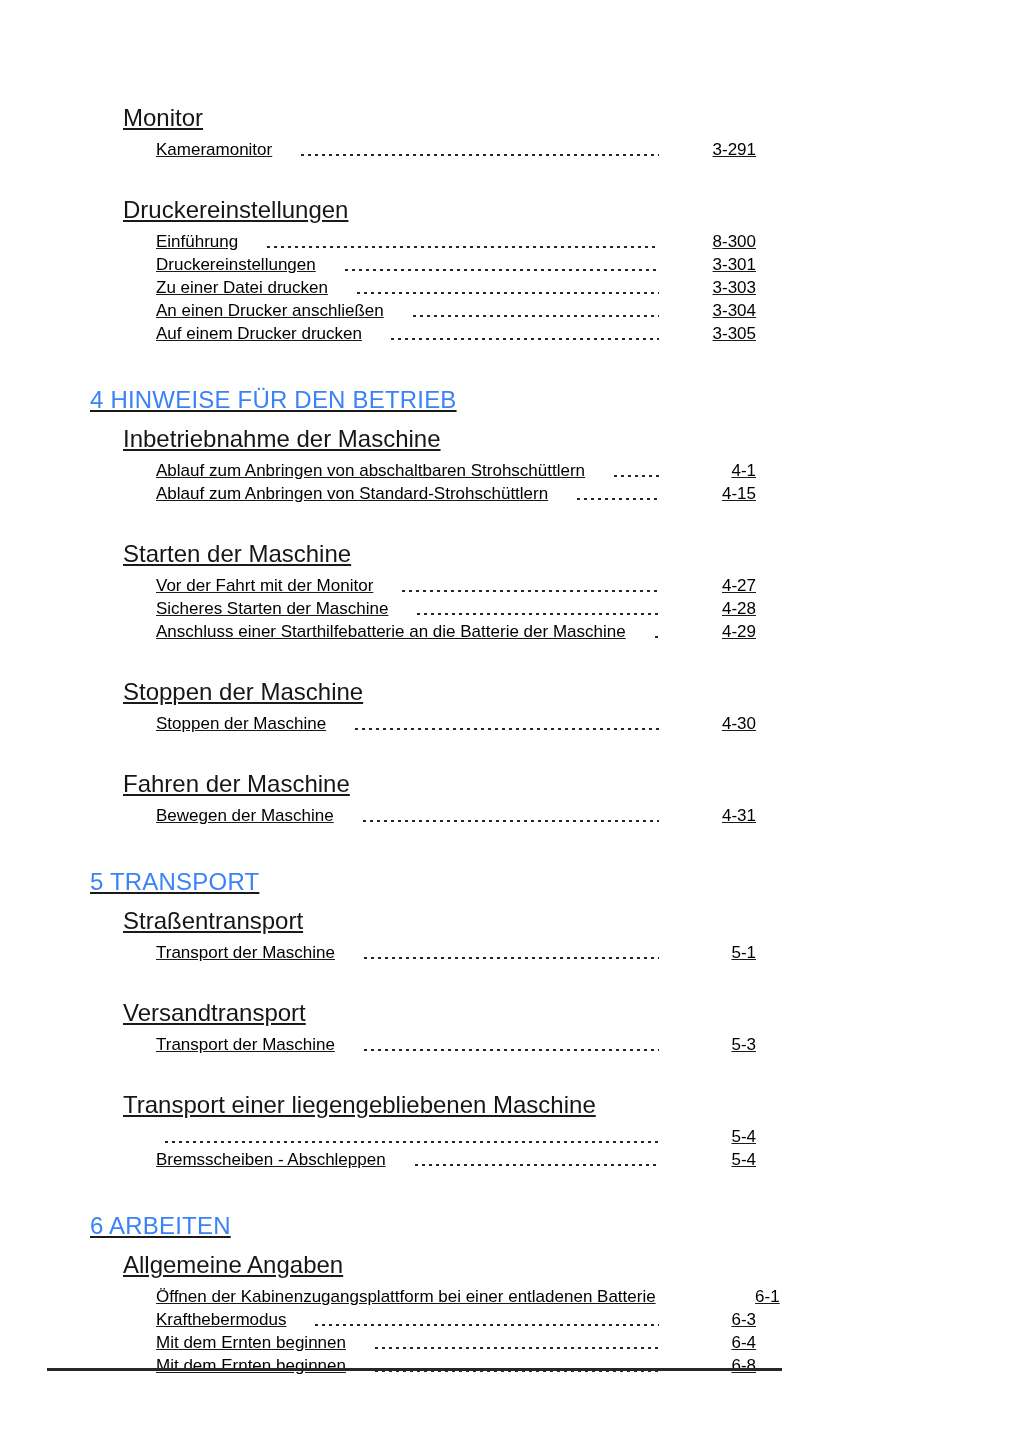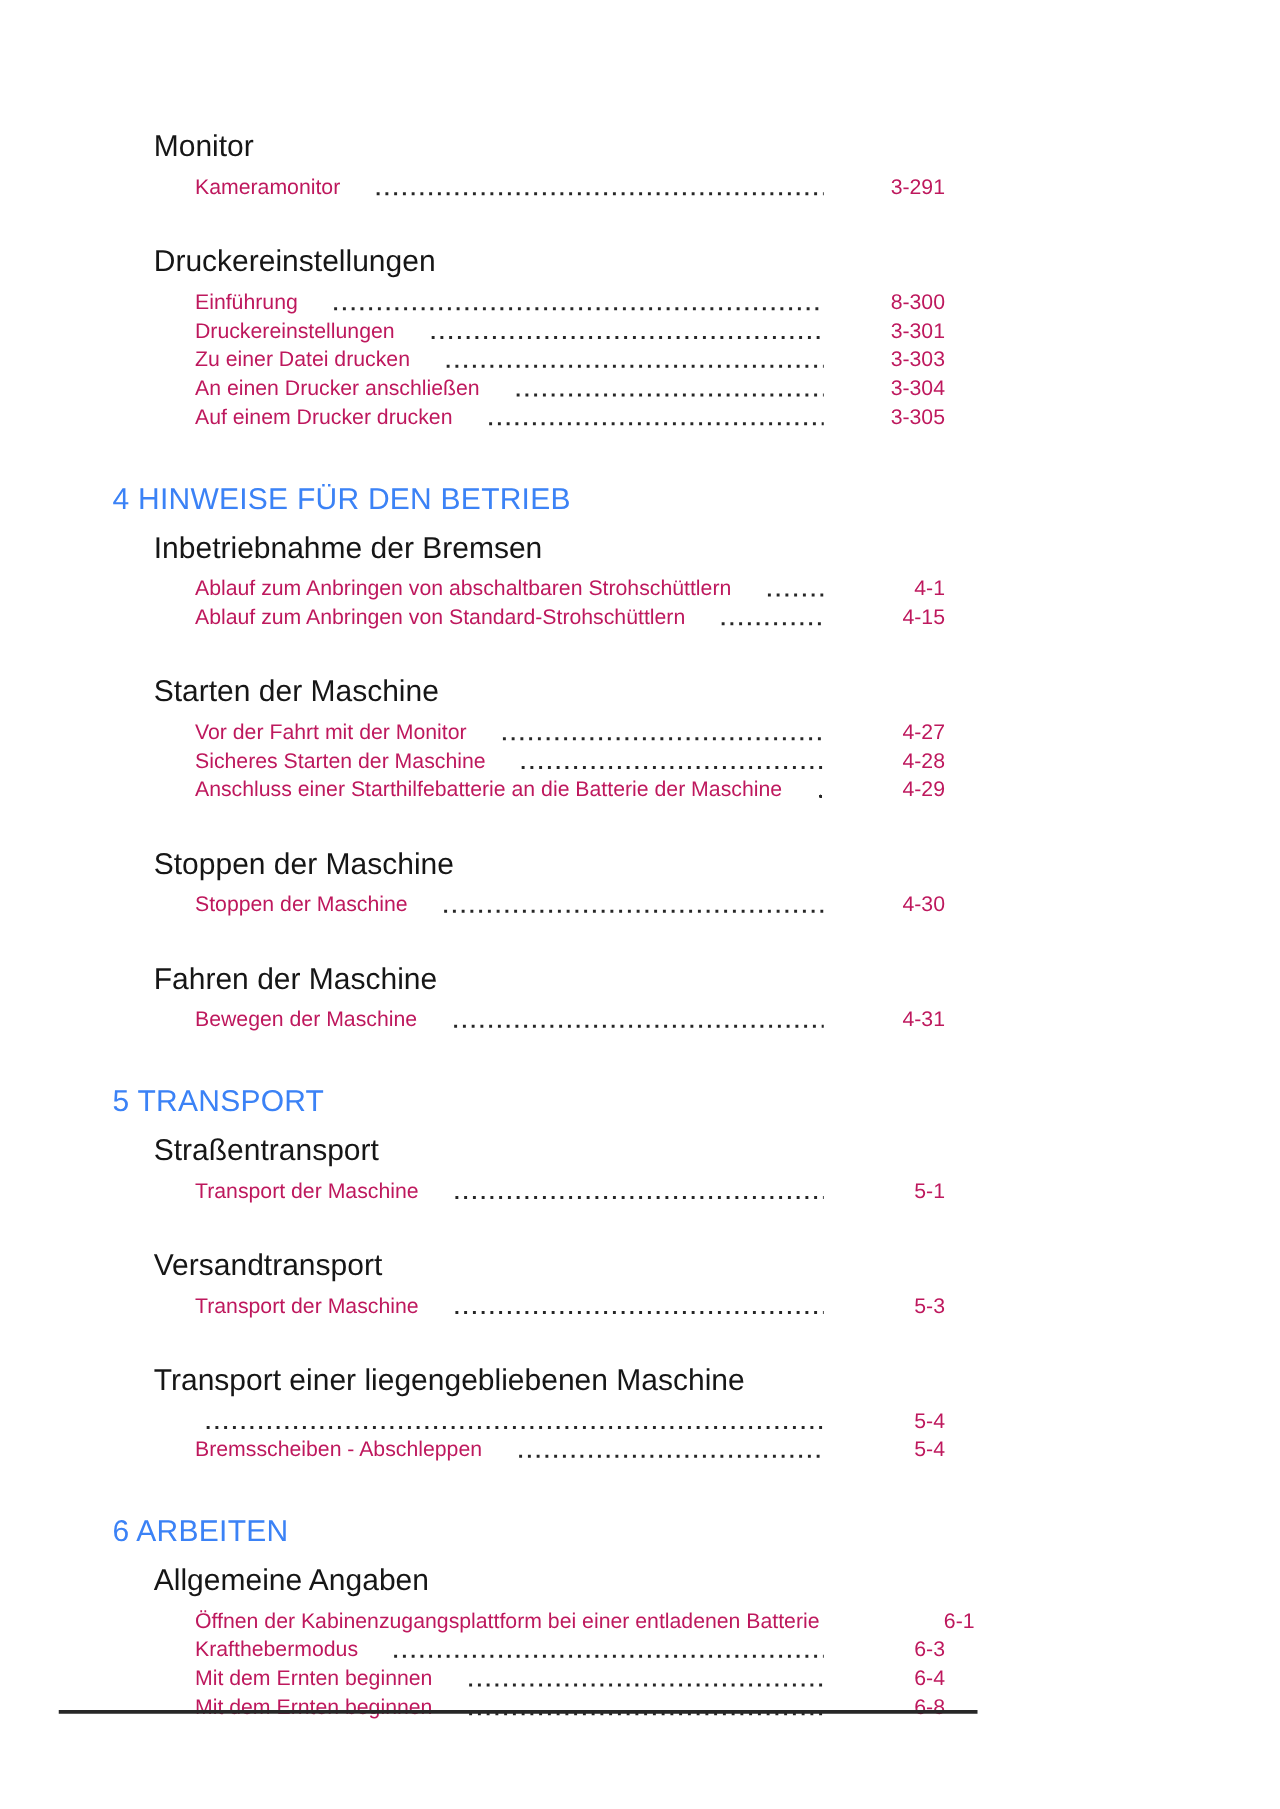--- a/index.html
+++ b/index.html
@@ -15,20 +15,21 @@
     color: #1a1a1a;
     position: relative;
     overflow: hidden;
   }
   .page {
     box-sizing: border-box;
     width: 820px;
     height: 1447px;
     padding: 103px 64px 0 90px;
     position: relative;
+    text-decoration: underline;
   }
   
   .chapter {
     font-size: 24px;
     font-weight: 400;
     line-height: 30px;
     margin: 40px 0 0 0;
     color: #3b82f6;
     letter-spacing: 0.2px;
   }
@@ -44,21 +45,21 @@
     color: #161616;
   }
   .entries {
     margin: 5px 0 0 66px;
   }
   .entry {
     display: flex;
     align-items: baseline;
     font-size: 17px;
     line-height: 23px;
-    color: #be185d;
+    color: #000000;
     gap: 20px;
   }
   .entry-title {
     white-space: nowrap;
     flex: 0 0 auto;
   }
   .leader {
     flex: 1 1 auto;
     align-self: flex-end;
     height: 4px;
@@ -125,21 +126,21 @@
   </div>
           <div class="entry">
     <span class="entry-title">Auf einem Drucker drucken</span>
     <span class="leader"></span>
     <span class="entry-page">3-305</span>
   </div>
         </div>
   </section>
       <h1 class="chapter">4 HINWEISE FÜR DEN BETRIEB</h1>
       <section class="section-block">
-    <h2 class="section-title">Inbetriebnahme der Bremsen</h2>
+    <h2 class="section-title">Inbetriebnahme der Maschine</h2>
     <div class="entries">
           <div class="entry">
     <span class="entry-title">Ablauf zum Anbringen von abschaltbaren Strohschüttlern</span>
     <span class="leader"></span>
     <span class="entry-page">4-1</span>
   </div>
           <div class="entry">
     <span class="entry-title">Ablauf zum Anbringen von Standard-Strohschüttlern</span>
     <span class="leader"></span>
     <span class="entry-page">4-15</span>

